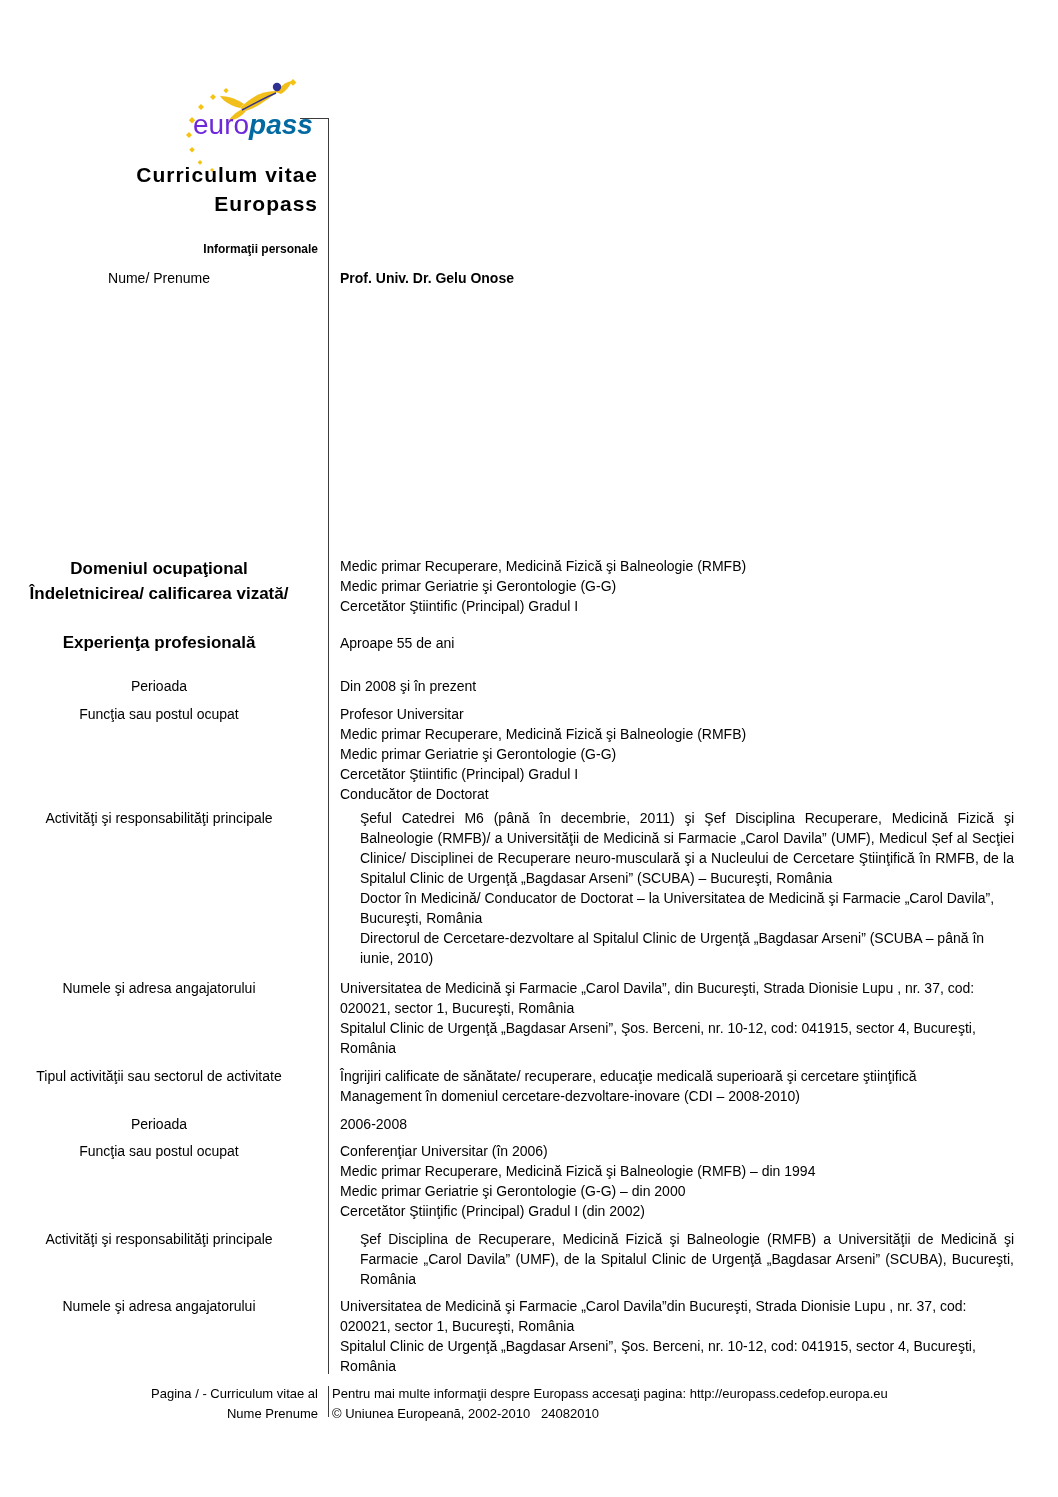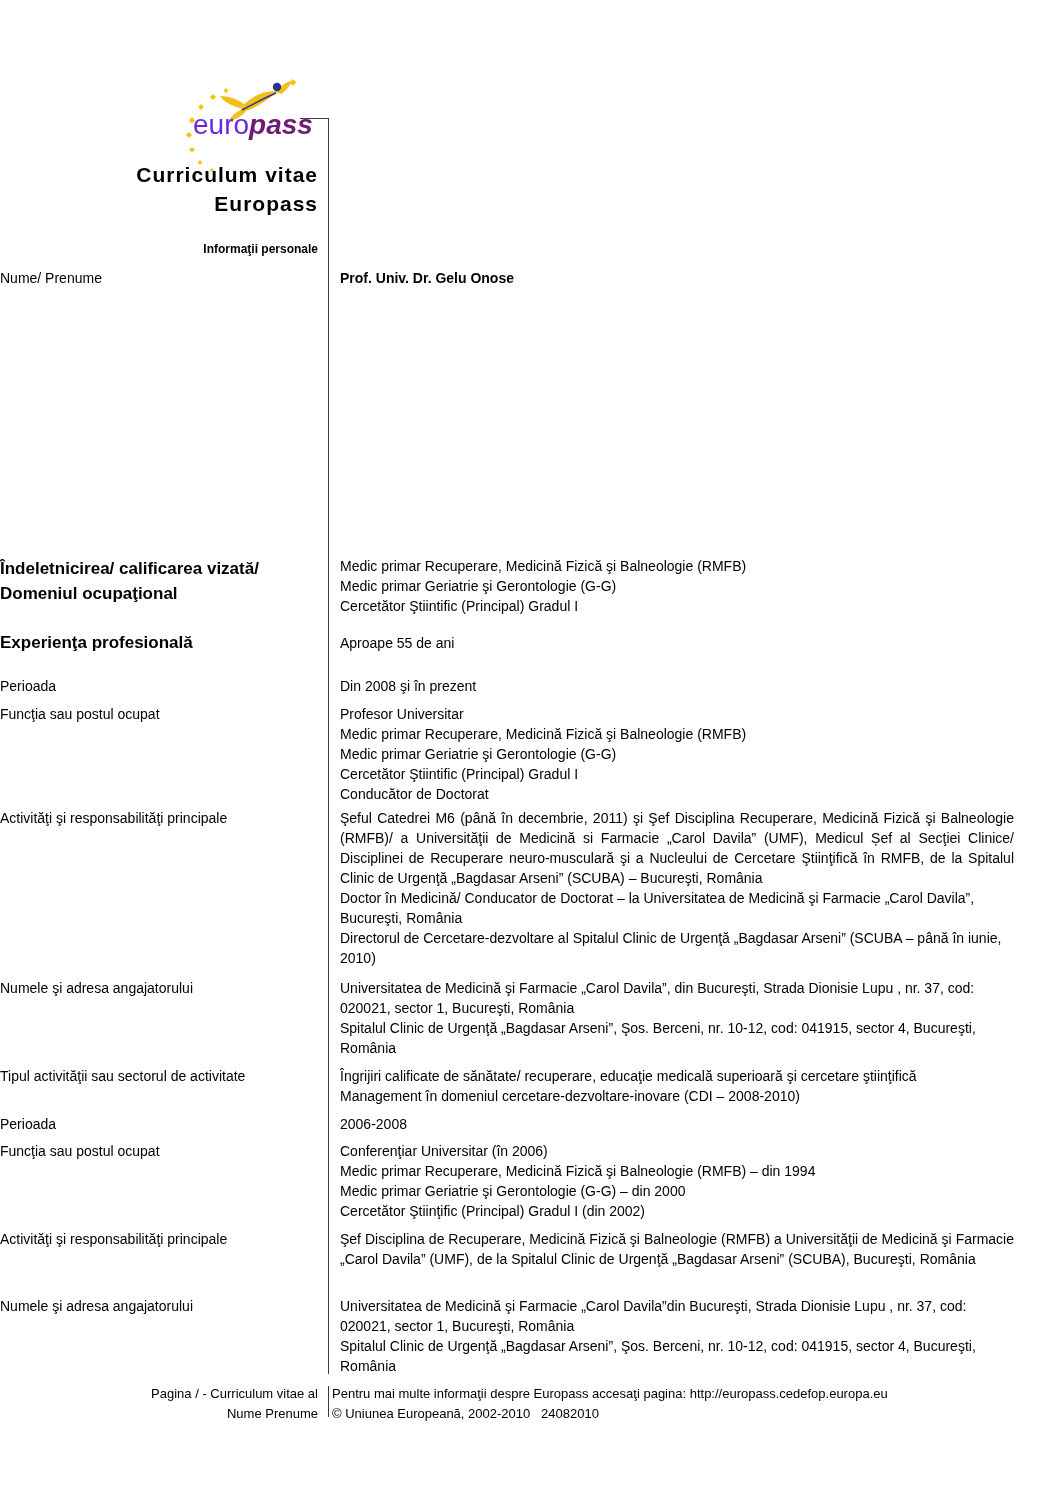--- a/index.html
+++ b/index.html
@@ -12,45 +12,45 @@
   .abs{position:absolute;}
 
   
   .logo{left:180px;top:78px;width:140px;height:96px;}
   .logo svg{position:absolute;left:0;top:0;}
   .logo .wordmark{
     position:absolute;left:13px;top:32px;font-size:28px;line-height:30px;
     letter-spacing:0px;white-space:nowrap;
   }
   .logo .euro{color:#6d28d9;font-weight:400;}
-  .logo .pass{color:#701a75;font-weight:700;font-style:italic;}
+  .logo .pass{color:#0369a1;font-weight:700;font-style:italic;}
 
   
   .hconn{left:300px;top:118px;width:29px;height:1px;background:#3c3c3c;}
   .vline{left:328px;top:118px;width:1px;height:1256px;background:#3c3c3c;}
   .vline-footer{left:328px;top:1386px;width:1px;height:31px;background:#3c3c3c;}
 
   
   .title{
     left:0;top:160px;width:318px;text-align:right;
     font-size:21px;line-height:29px;font-weight:700;letter-spacing:1px;
   }
   .sec-title{
     left:0;top:238px;width:318px;text-align:right;
     font-size:12px;line-height:23px;font-weight:700;
   }
 
   
   .row{left:0;width:1058px;display:grid;grid-template-columns:318px 1fr;}
-  .lbl{text-align:left;}
+  .lbl{text-align:center;}
   .lbl.big{font-size:17px;line-height:25px;font-weight:700;}
   .val{padding-left:22px;padding-right:44px;}
   .val.bold{font-weight:700;}
   .val .para{margin:0;}
-  .just .para{text-align:justify;}
+  .just .para{text-align:justify;margin-left:20px;}
 
   
   .footer{left:0;top:1384px;width:1058px;display:grid;grid-template-columns:318px 1fr;
     font-size:13px;line-height:20px;}
   .footer .lbl{text-align:right;}
   .footer .val{padding-left:14px;padding-right:16px;}
   .pre{white-space:pre-wrap;}
 </style>
 </head>
 <body>
@@ -93,22 +93,22 @@
 
 <div class="abs sec-title">Informaţii personale</div>
 
 <div class="abs row" style="top:268px">
   <div class="lbl">Nume/ Prenume</div>
   <div class="val bold">Prof. Univ. Dr. Gelu Onose</div>
 </div>
 
 <div class="abs row" style="top:556px">
   <div class="lbl big">
+    <div>Domeniul ocupaţional</div>
     <div>Îndeletnicirea/ calificarea vizată/</div>
-    <div>Domeniul ocupaţional</div>
   </div>
   <div class="val">
     <div class="para">Medic primar Recuperare, Medicină Fizică şi Balneologie (RMFB)</div>
     <div class="para">Medic primar Geriatrie şi Gerontologie (G-G)</div>
     <div class="para">Cercetător Ştiintific (Principal) Gradul I</div>
   </div>
 </div>
 
 <div class="abs row" style="top:630px">
   <div class="lbl big">Experienţa profesională</div>

